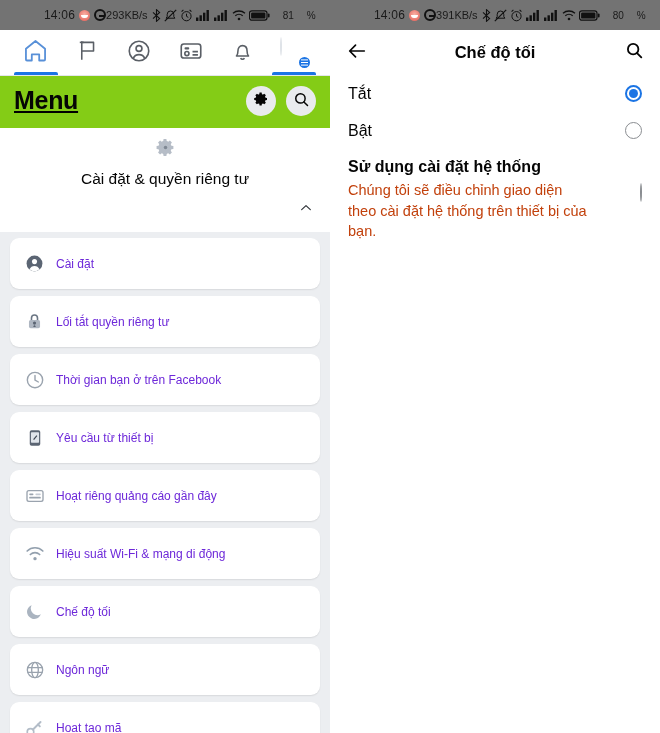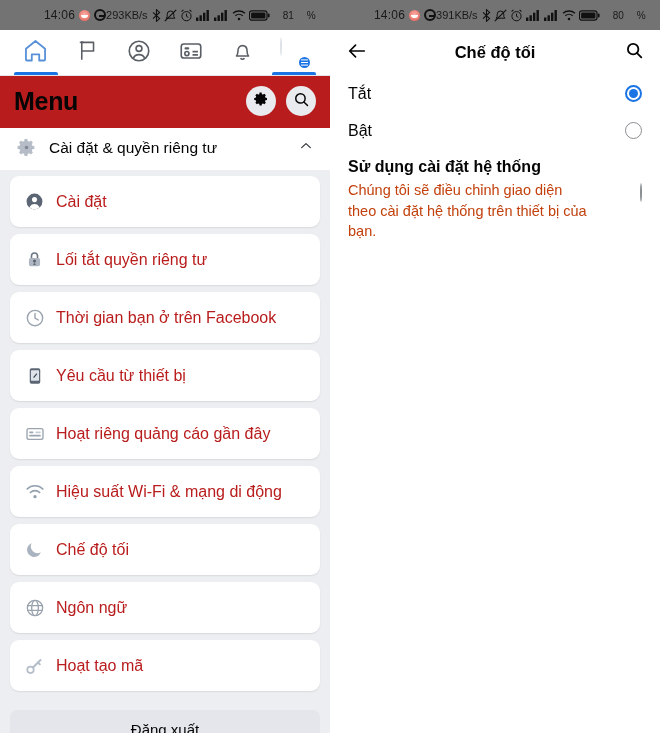--- a/index.html
+++ b/index.html
@@ -69,46 +69,48 @@
   }
   .avatar-badge i{
     display:block; width:7px; height:1.2px; background:#fff;
     box-shadow:0 -2.6px 0 #fff, 0 2.6px 0 #fff;
   }
   .nav-sep { height:1px; background:#e4e6eb; }
 
   
   .menu-body { background:#eceef1; height:calc(733px - 30px - 45px - 1px); overflow:hidden; position:relative; }
   .menu-head {
-    background:#b91c1c; display:flex; align-items:flex-end;
+    background:#84cc16; display:flex; align-items:flex-start;
     padding:10px 14px 12px 14px;
+    text-decoration:underline;
   }
   .menu-title { font-size:25px; font-weight:bold; color:#050505; letter-spacing:-.3px; }
   .menu-actions { margin-left:auto; display:flex; gap:10px; }
   .round-btn{
     width:30px;height:30px;border-radius:50%;background:#e9ebee;
     display:flex;align-items:center;justify-content:center;
   }
 
   
   .section-head{
     background:#fff; display:flex; align-items:center; gap:12px;
     padding:9px 16px 12px 16px;
+    flex-direction:column;
   }
   .section-title{ font-size:15.5px; color:#050505; }
   .chev { margin-left:auto; }
 
   
   .cards { padding:6px 10px 0 10px; }
   .card{
     background:#fff; border-radius:9px; height:51px;
     display:flex; align-items:center; gap:11px; padding:0 14px;
     margin-bottom:7px; box-shadow:0 1px 1.5px rgba(0,0,0,.09);
   }
-  .card-label{ font-size:16px; color:#b91c1c; }
+  .card-label{ font-size:12px; color:#6d28d9; }
   .ico{ width:21px;height:21px;display:flex;align-items:center;justify-content:center;flex:0 0 21px; }
 
   .logout-wrap{ padding:12px 10px 0 10px; }
   .logout{
     background:#e4e6eb; border-radius:7px; height:38px;
     display:flex;align-items:center;justify-content:center;
     font-size:15px; color:#050505;
   }
 
   

